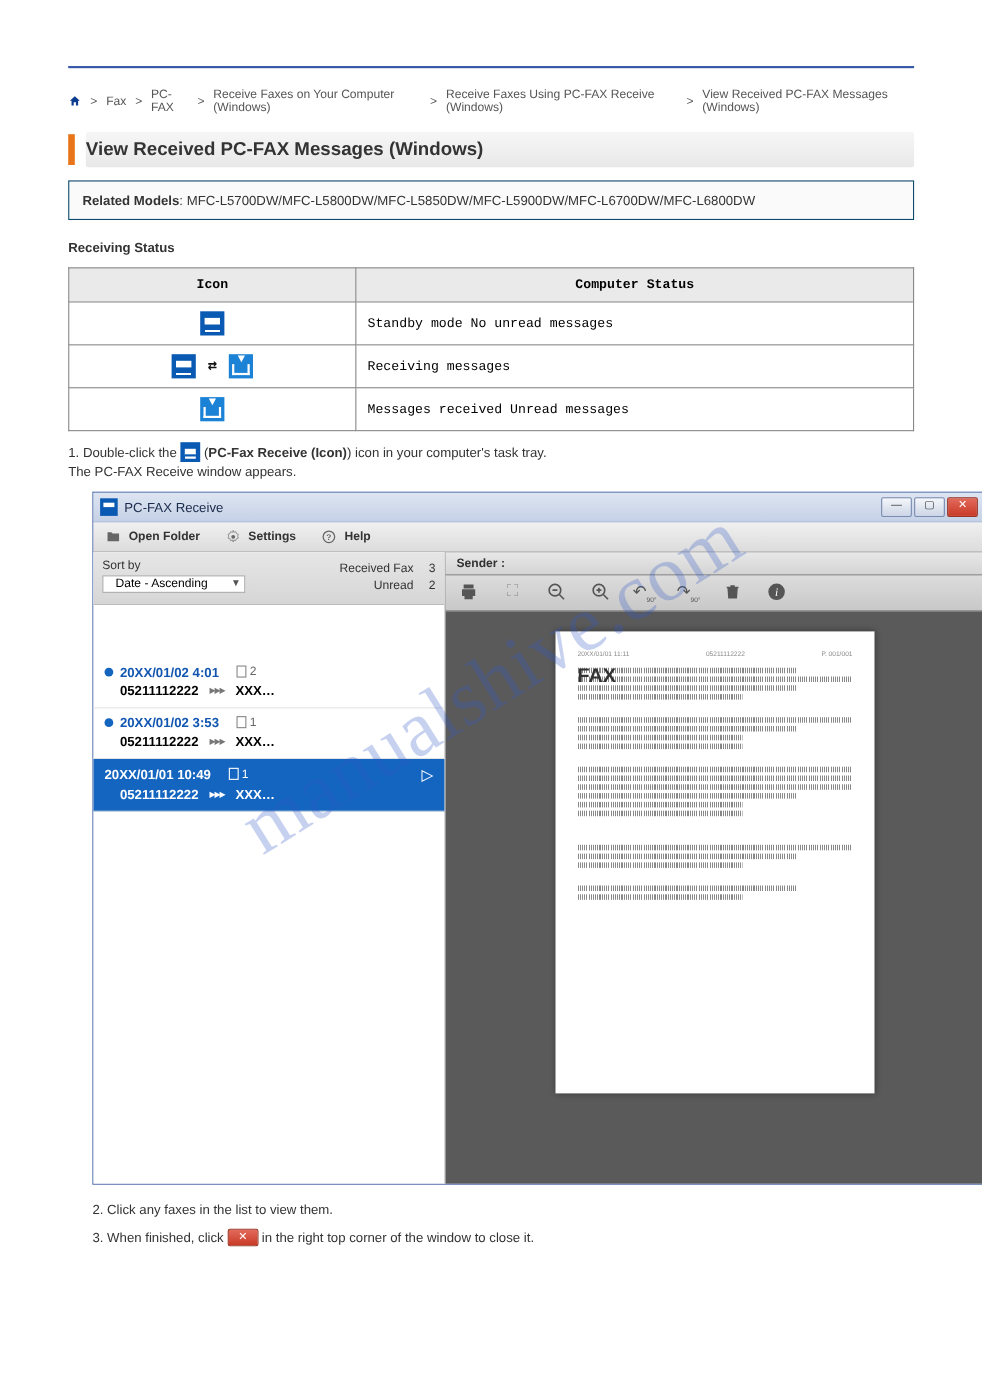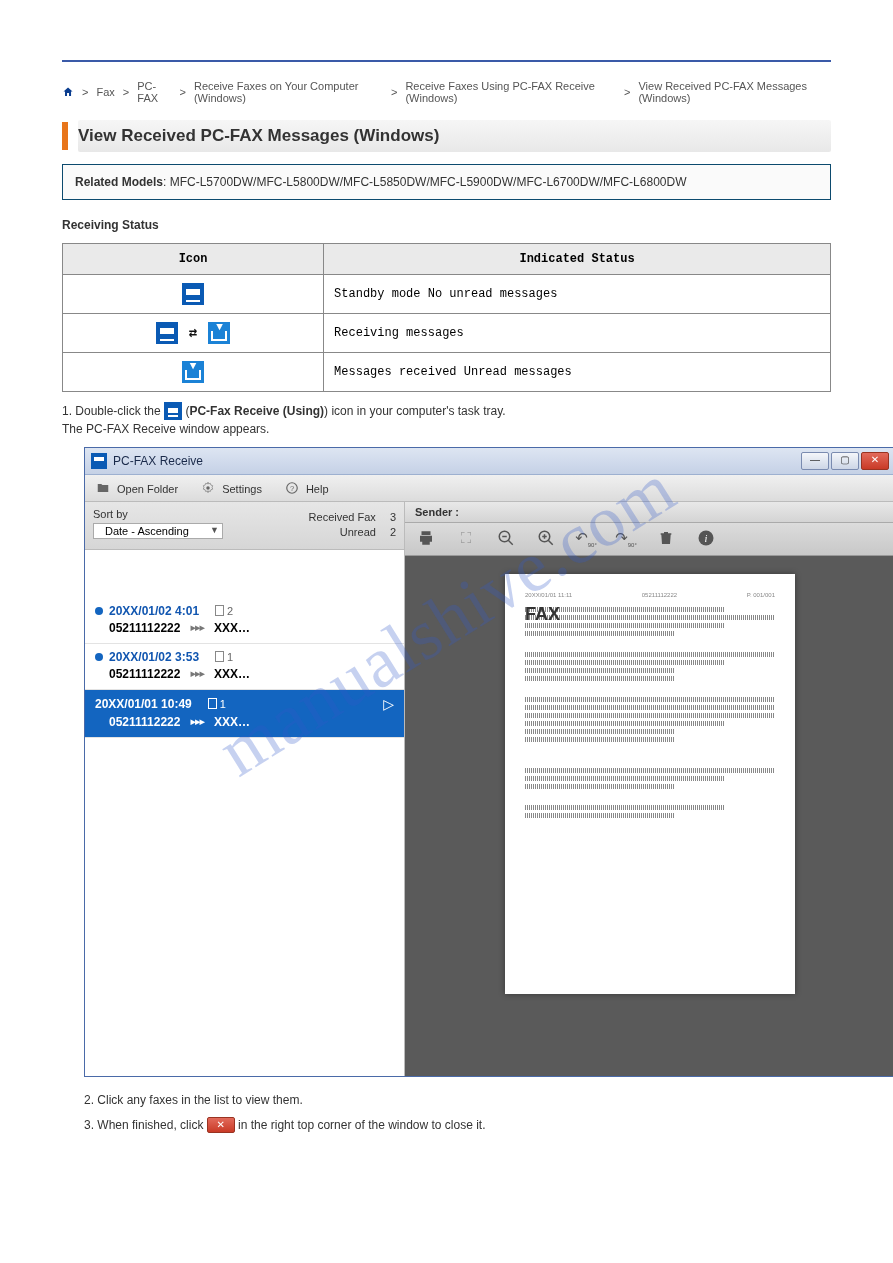--- a/index.html
+++ b/index.html
@@ -30,21 +30,21 @@
   
   .faxwin { border: 1px solid #4a6aa8; background:#e9edf4; width: 812px; margin: 6px 0 14px 22px; font-size: 11px; }
   .titlebar { background: linear-gradient(#dde5f2,#c5d1e6); display:flex; align-items:center; padding: 4px 6px; border-bottom:1px solid #9db0d0; }
   .titlebar .appicon { width:16px; height:16px; background:#0a5ab4; margin-right:6px; position:relative; }
   .titlebar .appicon::before { content:""; position:absolute; left:3px; right:3px; top:4px; height:4px; background:#fff; }
   .titlebar .apptitle { flex:1; color:#1a2a4a; font-size:12px; }
   .winbtns { display:flex; gap:2px; }
   .winbtn { width:28px; height:18px; background:linear-gradient(#f4f6fa,#cdd6e6); border:1px solid #7a8bb0; border-radius:2px; text-align:center; line-height:14px; font-size:10px; color:#333; }
   .winbtn.close { background: linear-gradient(#e26a5b,#c93a27); color:#fff; border-color:#932; }
   .menubar { background: linear-gradient(#f0f0f0,#dcdcdc); padding:6px 10px; display:flex; gap:22px; align-items:center; border-bottom:1px solid #bbb; }
-  .menubar .mitem { display:flex; align-items:flex-end; gap:6px; color:#333; }
+  .menubar .mitem { display:flex; align-items:center; gap:6px; color:#333;font-weight:bold; }
   .mitem .micon { width:16px; height:14px; }
   .content-row { display:flex; height: 574px; }
   .leftpane { width: 320px; background:#fff; border-right:1px solid #bbb; display:flex; flex-direction:column;gap:48px; }
   .sortbar { background: linear-gradient(#e6e6e6,#d6d6d6); padding:6px 8px 8px 8px; border-bottom:1px solid #bbb; display:flex; }
   .sortcol { flex:1; }
   .sortlabel { font-size:11px; color:#333; margin-bottom:3px; }
   .sortselect { width:130px; border:1px solid #aaa; background:#fff; padding:1px 16px 1px 11px; font-size:11px; position:relative; }
   .sortselect::after { content:"▼"; position:absolute; right:3px; top:1px; font-size:9px; color:#555; }
   .countcol { text-align:right; font-size:11px; color:#333; line-height:1.4; padding-top:2px; }
   .countcol .row { display:flex; justify-content:flex-end; gap:14px; }
@@ -110,21 +110,21 @@
   <div class="model-box">
     <b>Related Models</b><span>: MFC-L5700DW/MFC-L5800DW/MFC-L5850DW/MFC-L5900DW/MFC-L6700DW/MFC-L6800DW</span>
   </div>
 
   <div class="para"><b>Receiving Status</b></div>
 
   <table class="status-table">
     <tbody>
         <tr>
           <th>Icon</th>
-          <th>Indicated Status</th>
+          <th>Computer Status</th>
         </tr>
     <tr>
       <td><span class="ic-tray"></span></td>
       <td>Standby mode No unread messages</td>
     </tr>
     <tr>
       <td>
         <span class="ic-tray"></span>
         <span class="ic-arrows">⇄</span>
         <span class="ic-inbox"></span>
@@ -134,21 +134,21 @@
     <tr>
       <td><span class="ic-inbox"></span></td>
       <td>Messages received Unread messages</td>
     </tr>
   </tbody>
     </table>
 
   <div class="para">
     <span>1.    Double-click the </span>
     <span class="ic-tray inline-icon" style="width:18px;height:18px;"></span>
-    <span> (</span><b>PC-Fax Receive (Using)</b><span>) icon in your computer's task tray.</span><br>
+    <span> (</span><b>PC-Fax Receive (Icon)</b><span>) icon in your computer's task tray.</span><br>
     <span>      The PC-FAX Receive window appears.</span>
   </div>
 
   <div class="faxwin">
     <div class="titlebar">
       <div class="appicon"></div>
       <div class="apptitle">PC-FAX Receive</div>
       <div class="winbtns">
         <div class="winbtn">—</div>
         <div class="winbtn">▢</div>

